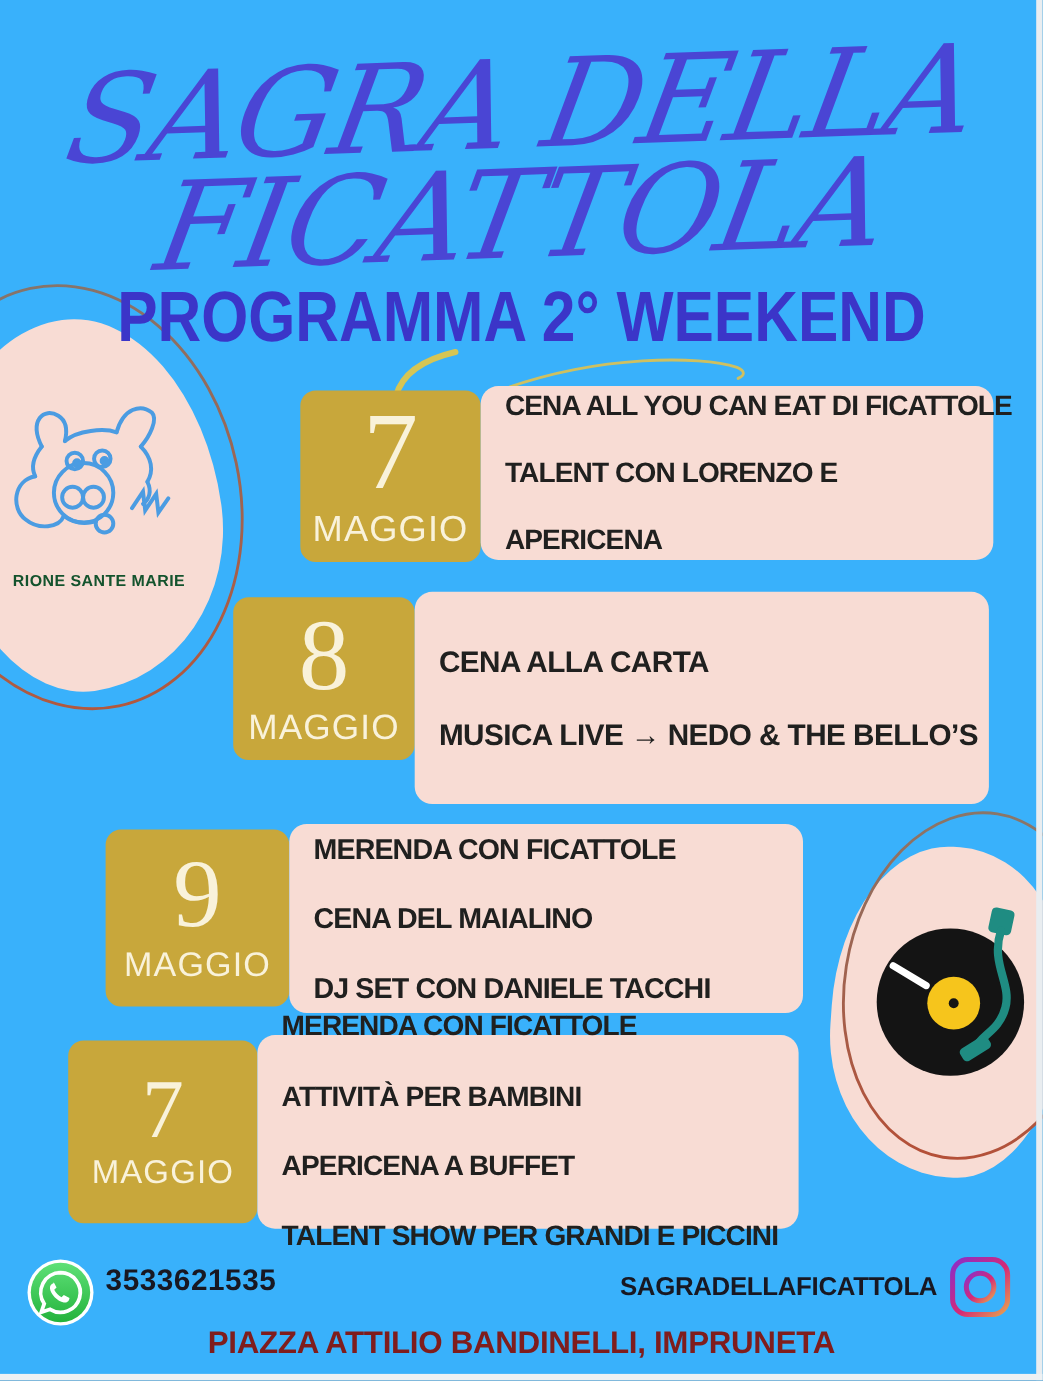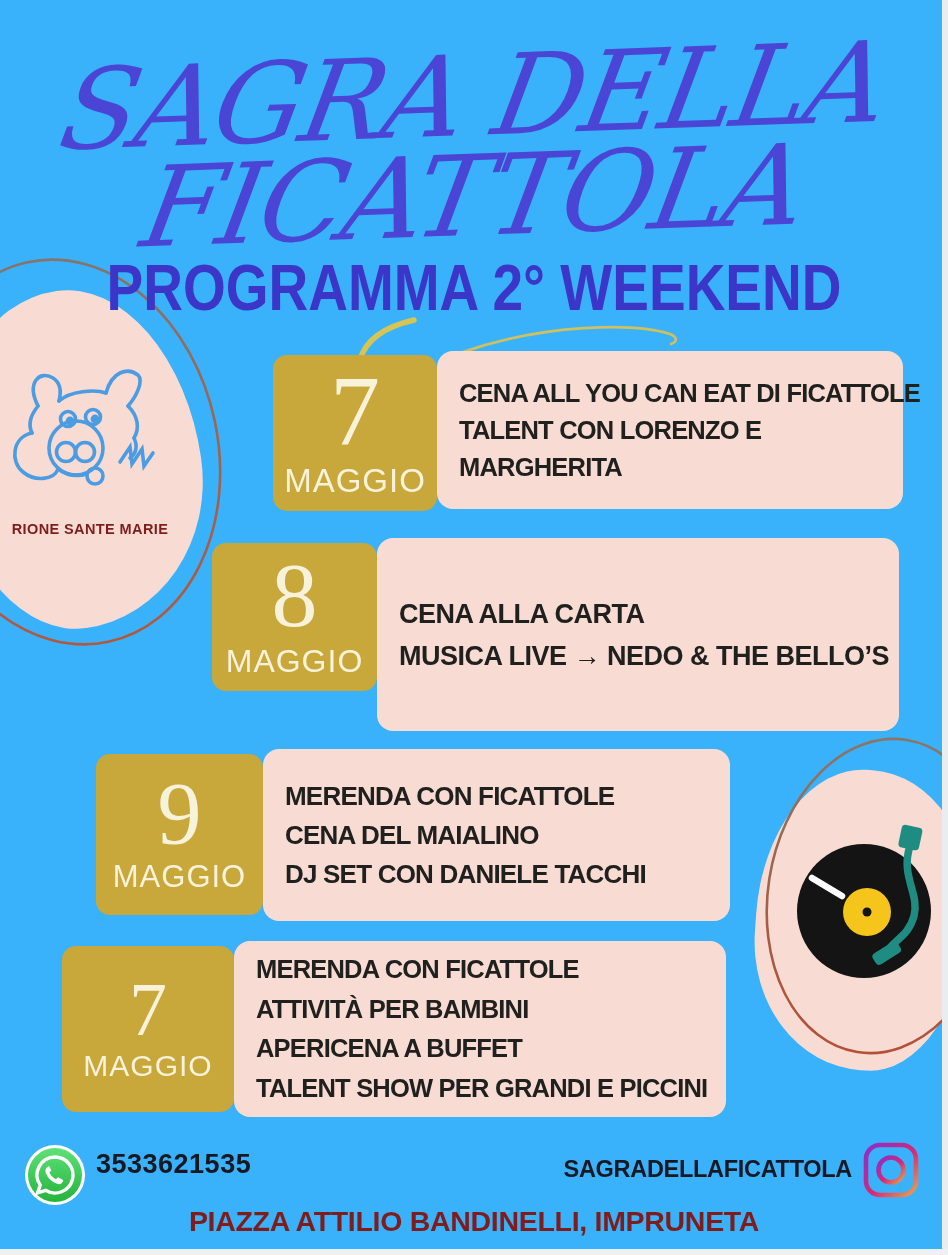--- a/index.html
+++ b/index.html
@@ -29,35 +29,35 @@
   .title-2{top:140px;}
   .subtitle{
     position:absolute;top:250px;left:0;width:948px;text-align:center;
     font-weight:700;font-size:55px;color:#3b35c8;letter-spacing:0px;
     transform:scaleY(1.18);transform-origin:top center;
   }
   
   .pig-svg{position:absolute;left:8px;top:362px;}
   .badge-label{
     position:absolute;left:4px;top:521px;width:172px;text-align:center;
-    font-weight:700;font-size:14.5px;color:#7f1d1d;letter-spacing:0.4px;
+    font-weight:700;font-size:14.5px;color:#14532d;letter-spacing:0.4px;
   }
   
   .date-box{
     position:absolute;background:#c8a73b;border-radius:14px;
     display:flex;flex-direction:column;align-items:center;justify-content:center;
     color:#f9f2da;
   }
   .date-day{font-family:"Liberation Serif",serif;font-weight:400;line-height:0.9;}
   .date-month{font-weight:400;letter-spacing:1px;margin-top:6px;}
   .event-card{
     position:absolute;background:#f8dcd4;border-radius:16px;
     display:flex;flex-direction:column;justify-content:center;
     padding-left:22px;padding-right:10px;box-sizing:border-box;
-    color:#20201f;font-weight:700;letter-spacing:-0.8px;
+    color:#20201f;font-weight:700;letter-spacing:-0.8px;gap:24px;
   }
   .event-line{white-space:nowrap;}
   
   .g1{left:273px;top:355px;width:164px;height:156px;}
   .g1 .date-day{font-size:100px;} .g1 .date-month{font-size:33px;}
   .p1{left:437px;top:351px;width:466px;height:158px;font-size:25.5px;line-height:37px;}
   .g2{left:212px;top:543px;width:165px;height:148px;}
   .g2 .date-day{font-size:92px;} .g2 .date-month{font-size:32px;}
   .p2{left:377px;top:538px;width:522px;height:193px;font-size:27px;line-height:42px;letter-spacing:-0.5px;}
   .g3{left:96px;top:754px;width:167px;height:161px;}
@@ -142,21 +142,21 @@
   <div class="title-line title-2">FICATTOLA</div>
   <div class="subtitle">PROGRAMMA 2° WEEKEND</div>
 
   <div class="date-box g1">
     <div class="date-day">7</div>
     <div class="date-month">MAGGIO</div>
   </div>
   <div class="event-card p1">
     <div class="event-line">CENA ALL YOU CAN EAT DI FICATTOLE</div>
     <div class="event-line">TALENT CON LORENZO E</div>
-    <div class="event-line">MARGHERITA</div>
+    <div class="event-line">APERICENA</div>
   </div>
 
   <div class="date-box g2">
     <div class="date-day">8</div>
     <div class="date-month">MAGGIO</div>
   </div>
   <div class="event-card p2">
     <div class="event-line">CENA ALLA CARTA</div>
     <div class="event-line">MUSICA LIVE → NEDO &amp; THE BELLO’S</div>
   </div>

